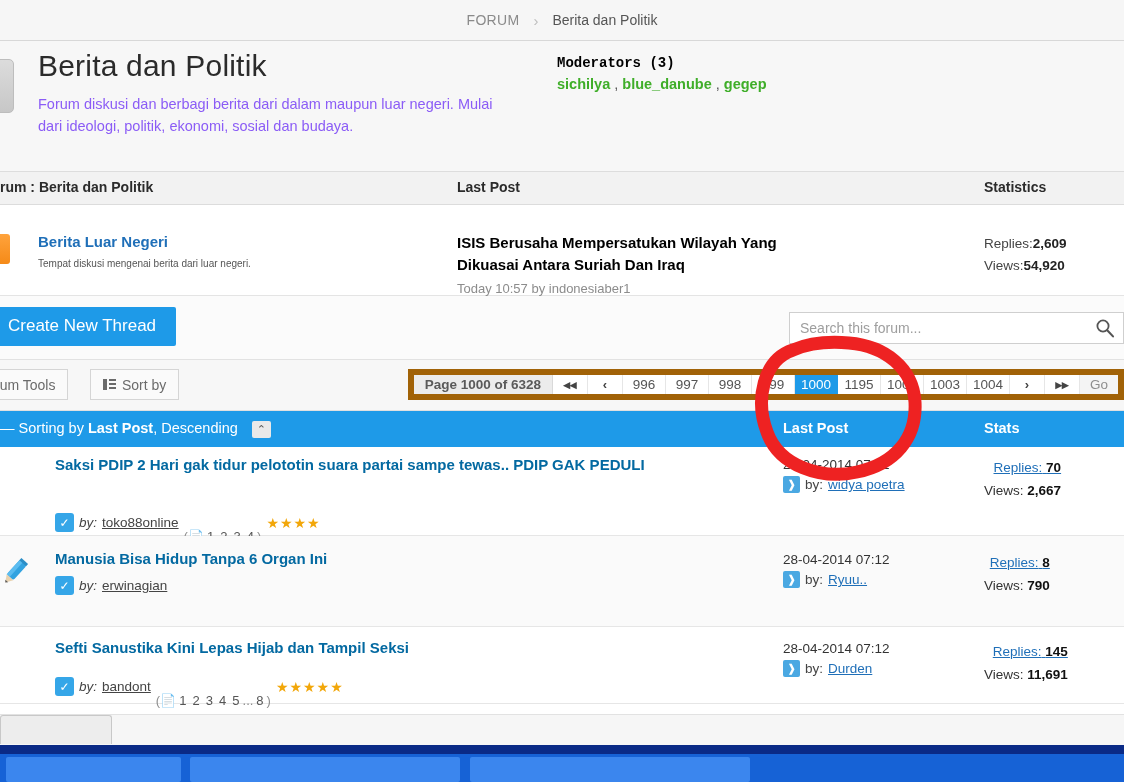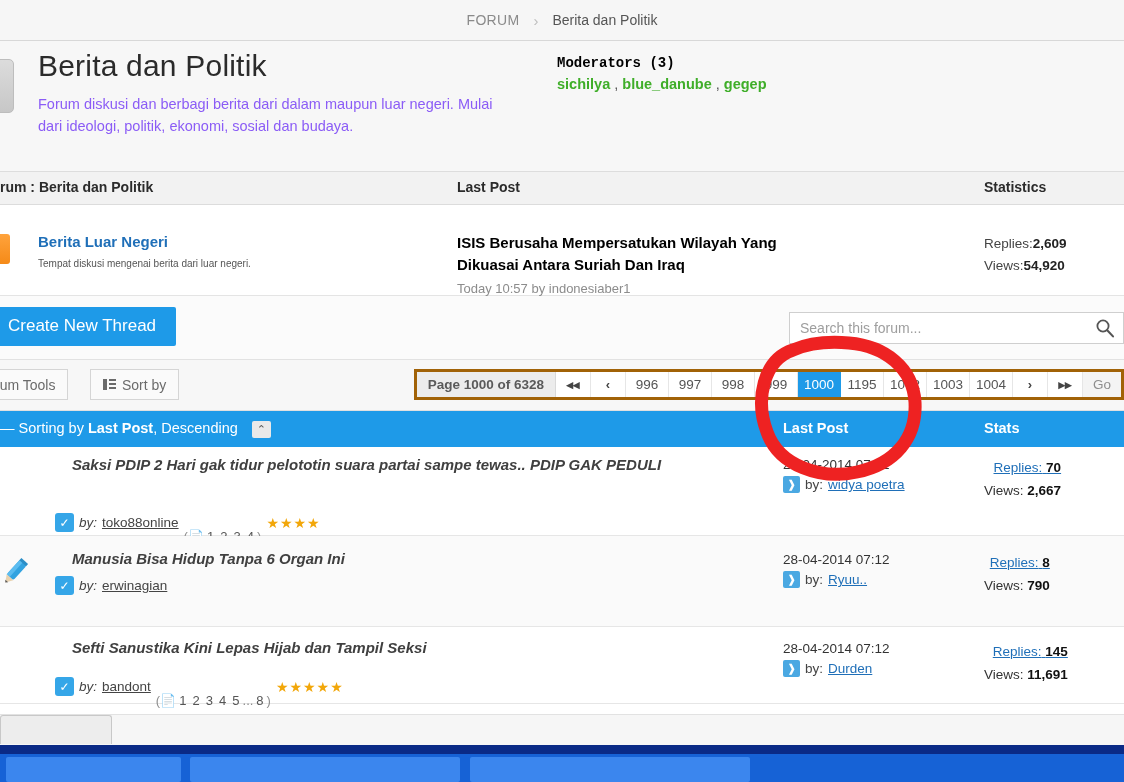--- a/index.html
+++ b/index.html
@@ -143,21 +143,21 @@
   #sort-by{left:90px;}
   .grid-icon{display:inline-block;width:13px;height:11px;background:
      linear-gradient(#6b6b6b,#6b6b6b) 0 0/4px 11px no-repeat,
      linear-gradient(#6b6b6b,#6b6b6b) 6px 0/7px 2px no-repeat,
      linear-gradient(#6b6b6b,#6b6b6b) 6px 4px/7px 2px no-repeat,
      linear-gradient(#6b6b6b,#6b6b6b) 6px 8px/7px 2px no-repeat;}
 
   .pager{
     position:absolute;right:0px;top:9px;height:31px;
     display:flex;align-items:stretch;
-    border:3px solid #a16207;background:#fff;box-sizing:border-box;
+    border:6px solid #a16207;background:#fff;box-sizing:border-box;
   }
   .pg-label{
     background:#ececec;color:#5a5a5a;font-size:13.5px;font-weight:bold;
     display:flex;align-items:center;padding:0 11px;border-right:1px solid #d9d9d9;
   }
   .pg{
     min-width:34px;display:flex;align-items:center;justify-content:center;
     font-size:13.5px;color:#555;border-right:1px solid #e6e6e6;
     cursor:pointer;background:#fff;padding:0 4px;
   }
@@ -180,22 +180,22 @@
     cursor:pointer;
   }
   .th-lastpost{position:absolute;left:783px;top:9px;font-size:14.5px;font-weight:bold;}
   .th-stats{position:absolute;left:984px;top:9px;font-size:14.5px;font-weight:bold;}
 
   
   .trow{position:relative;border-bottom:1px solid #e6e6e6;background:#fff;}
   .trow.alt{background:#fafafa;}
   .t-statusicon{position:absolute;left:-2px;top:22px;width:34px;height:34px;}
   .t-title{
-    position:absolute;left:72px;top:0px;width:700px;
-    font-size:15px;font-weight:bold;color:#404040;line-height:1.45;font-style:italic;
+    position:absolute;left:55px;top:0px;width:700px;
+    font-size:15px;font-weight:bold;color:#0369a1;line-height:1.45;
   }
   .t-meta{position:absolute;left:55px;font-size:13.5px;color:#555;display:flex;align-items:center;gap:5px;}
   .chk{
     width:19px;height:19px;border-radius:3px;background:#35a6e8;
     display:inline-flex;align-items:center;justify-content:center;
     color:#fff;font-size:12px;line-height:1;cursor:pointer;flex:none;
   }
   .by-italic{font-style:italic;color:#444;}
   .t-author{color:#444;text-decoration:underline;}
   .pagebits{color:#8d8d8d;font-size:13px;margin-top:28px;}

